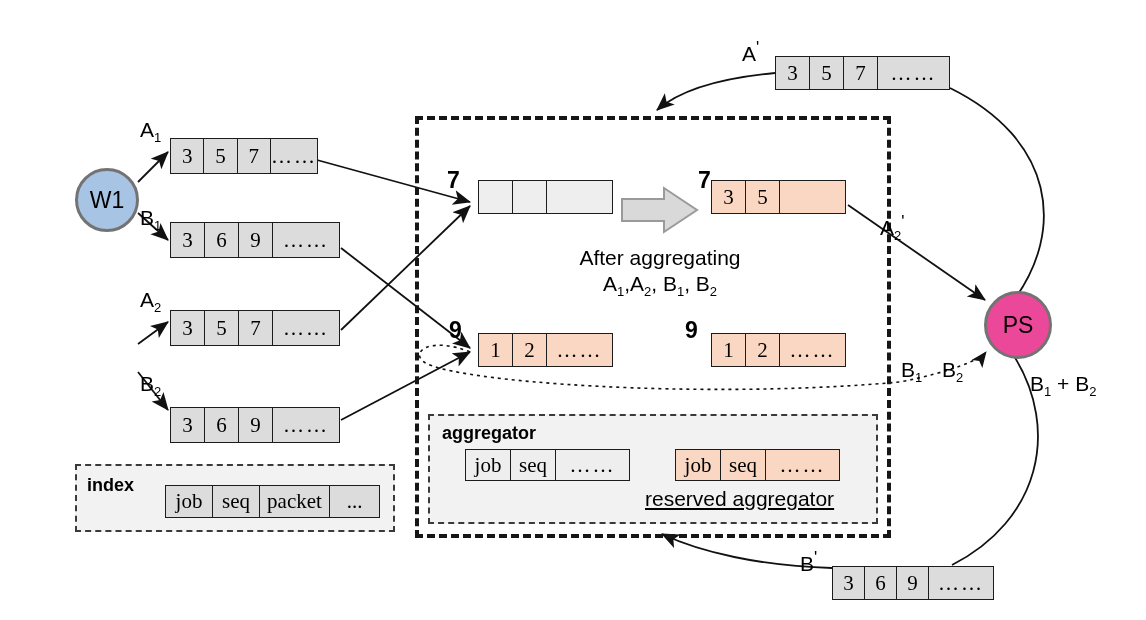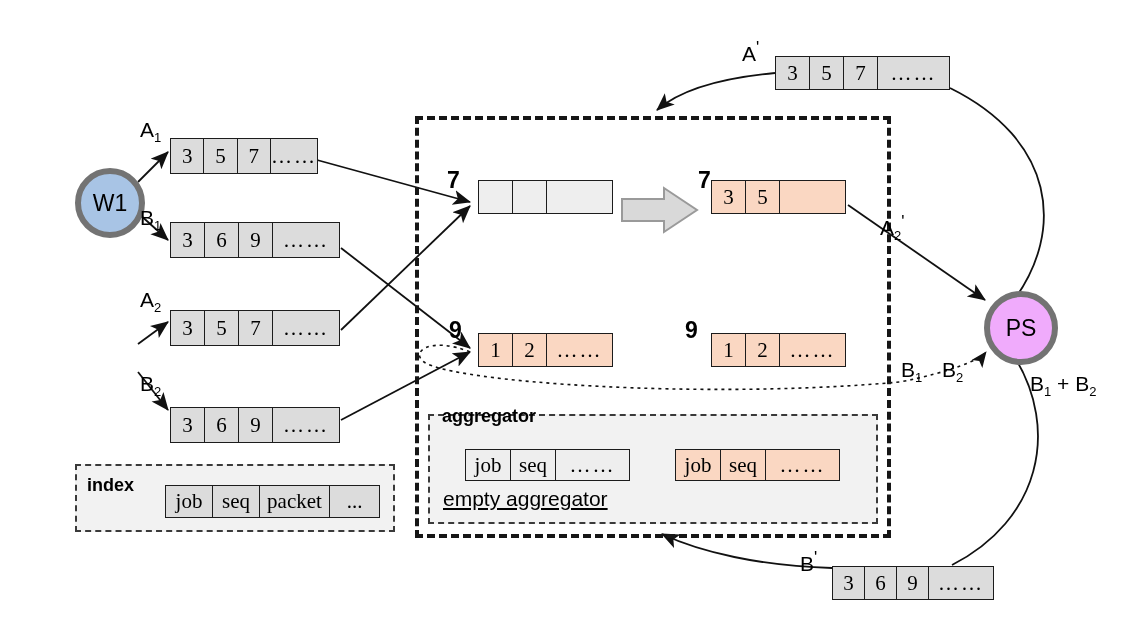--- a/index.html
+++ b/index.html
@@ -1,26 +1,26 @@
 <!DOCTYPE html>
 <html><head>
 <meta charset="utf-8">
 <style>
   html,body{margin:0;padding:0;background:#ffffff;}
   body{font-family:"Liberation Sans", sans-serif;}
   #stage{position:relative;width:1146px;height:620px;background:#fff;overflow:hidden;}
   #edges{position:absolute;left:0;top:0;width:1146px;height:620px;pointer-events:none;}
 
   .node-circle{
-    position:absolute;border:6px solid #737373;border-radius:50%;
+    position:absolute;border:3px solid #737373;border-radius:50%;
     display:flex;align-items:center;justify-content:center;
     font-size:23px;color:#000;font-family:"Liberation Sans", sans-serif;
   }
   .worker{background:#a8c4e5;width:58px;height:58px;}
-  .ps{background:#f0abfc;width:62px;height:62px;}
+  .ps{background:#ec4899;width:62px;height:62px;}
 
   .pkt{position:absolute;display:flex;border:1px solid #1c1c1c;box-sizing:border-box;}
   .pkt .cell{
     border-right:1px solid #1c1c1c;box-sizing:border-box;
     display:flex;align-items:center;justify-content:center;
     font-size:21px;color:#000;font-family:"Liberation Serif", serif;
   }
   .pkt .cell:last-child{border-right:none;}
   .gray .cell{background:#dcdcdc;}
   .peach .cell{background:#fad7c2;}
@@ -167,50 +167,56 @@
   <div class="pkt peach" style="left:478px;top:333px;width:135px;height:34px;">
     <div class="cell" style="width:34px;">1</div>
     <div class="cell" style="width:34px;">2</div>
     <div class="cell dots" style="flex:1;">……</div>
   </div>
 
   <svg style="position:absolute;left:620px;top:185px;" width="80" height="50" viewBox="0 0 80 50">
     <path d="M2,14 L44,14 L44,3 L77,25 L44,47 L44,36 L2,36 Z" fill="#d9d9d9" stroke="#9a9a9a" stroke-width="2"></path>
   </svg>
 
+  <div class="caption" style="left:540px;top:245px;width:240px;">
+    <div>After aggregating</div>
+    <div>
+      <span>A</span><sub>1</sub><span>,A</span><sub>2</sub><span>, B</span><sub>1</sub><span>, B</span><sub>2</sub>
+    </div>
+  </div>
 
   <div class="bignum" style="left:698px;top:167px;">7</div>
   <div class="pkt peach" style="left:711px;top:180px;width:135px;height:34px;">
     <div class="cell" style="width:34px;">3</div>
     <div class="cell" style="width:34px;">5</div>
     <div class="cell" style="flex:1;"></div>
   </div>
 
   <div class="bignum" style="left:685px;top:317px;">9</div>
   <div class="pkt peach" style="left:711px;top:333px;width:135px;height:34px;">
     <div class="cell" style="width:34px;">1</div>
     <div class="cell" style="width:34px;">2</div>
     <div class="cell dots" style="flex:1;">……</div>
   </div>
 
   <div class="panel" style="left:428px;top:414px;width:450px;height:110px;"></div>
-  <div class="panel-title" style="left:442px;top:406px;">aggregator</div>
+  <div class="panel-title" style="left:442px;top:423px;">aggregator</div>
 
   <div class="pkt blank" style="left:465px;top:449px;width:165px;height:32px;">
     <div class="cell" style="width:45px;">job</div>
     <div class="cell" style="width:45px;">seq</div>
     <div class="cell dots" style="flex:1;">……</div>
   </div>
-  <div class="ulbl" style="left:443px;top:487px;">empty aggregator</div>
 
   <div class="pkt peach" style="left:675px;top:449px;width:165px;height:32px;">
     <div class="cell" style="width:45px;">job</div>
     <div class="cell" style="width:45px;">seq</div>
     <div class="cell dots" style="flex:1;">……</div>
   </div>
+  <div class="ulbl" style="left:645px;top:487px;">reserved aggregator</div>
 
   <div class="panel" style="left:75px;top:464px;width:320px;height:68px;"></div>
   <div class="panel-title" style="left:87px;top:475px;">index</div>
   <div class="pkt gray" style="left:165px;top:485px;width:215px;height:33px;">
     <div class="cell" style="width:47px;">job</div>
     <div class="cell" style="width:47px;">seq</div>
     <div class="cell" style="width:70px;">packet</div>
     <div class="cell" style="flex:1;">...</div>
   </div>
 

